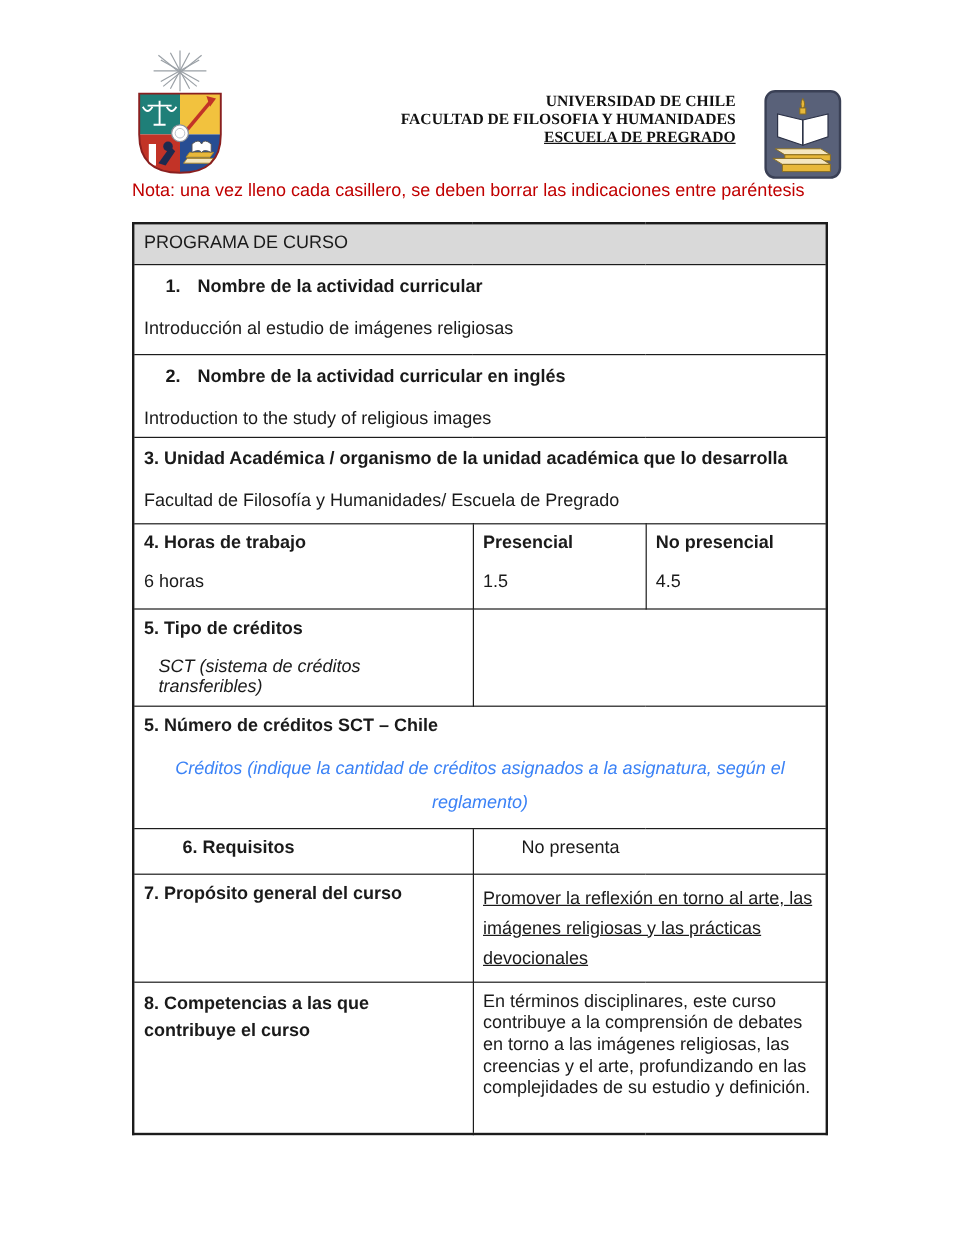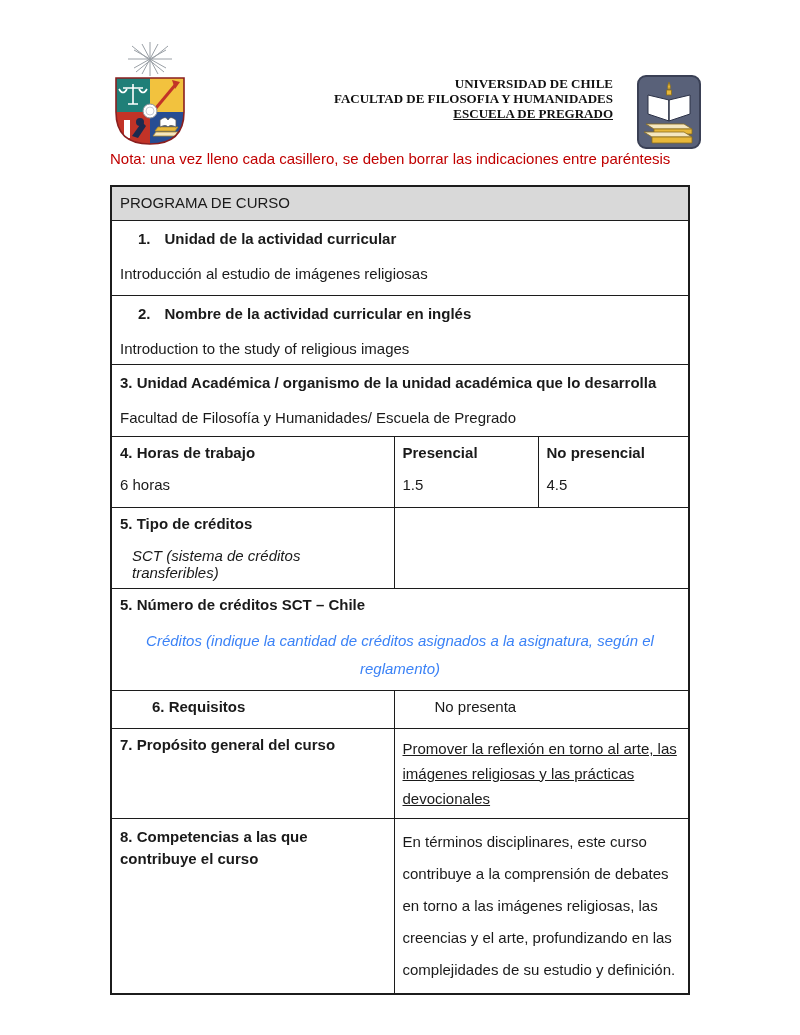--- a/index.html
+++ b/index.html
@@ -59,21 +59,21 @@
   .placeholder {
     margin-top: 14px;
     font-style: italic;
     color: #3b82f6;
     text-align: center;
     padding: 0 22px;
     line-height: 28px;
   }
   .cell-center { text-align: center; }
   .lh-25 { line-height: 25px; text-decoration: underline; }
-  .lh-22 { line-height: 32px; }
+  .lh-22 { line-height: 18px; }
   .title-lh { line-height: 22px; }
 
   
   tr.r-title  { height: 34px; margin-left: 44px; }
   tr.r1 td { height: 75px; }
   tr.r2 td { height: 67px; }
   tr.r3 td { height: 72px; margin-top: 20px; }
   tr.r4 td { height: 71px; }
   tr.r5 td { height: 70px; }
   tr.r6 td { height: 92px; margin-left: 10px; }
@@ -174,21 +174,21 @@
     <col style="width:151px">
   </colgroup>
 
   <tbody>
       <tr class="r-title">
     <th class="tbl-title" colspan="3">PROGRAMA DE CURSO</th>
   </tr>
 
   <tr class="r1">
     <td colspan="3">
-      <div class="lbl title-lh"><span class="num">1.</span><span>Unidad de la actividad curricular</span></div>
+      <div class="lbl title-lh"><span class="num">1.</span><span>Nombre de la actividad curricular</span></div>
       <div class="val">Introducción al estudio de imágenes religiosas</div>
     </td>
   </tr>
 
   <tr class="r2">
     <td colspan="3">
       <div class="lbl title-lh"><span class="num">2.</span><span>Nombre de la actividad curricular en inglés</span></div>
       <div class="val">Introduction to the study of religious images</div>
     </td>
   </tr>

